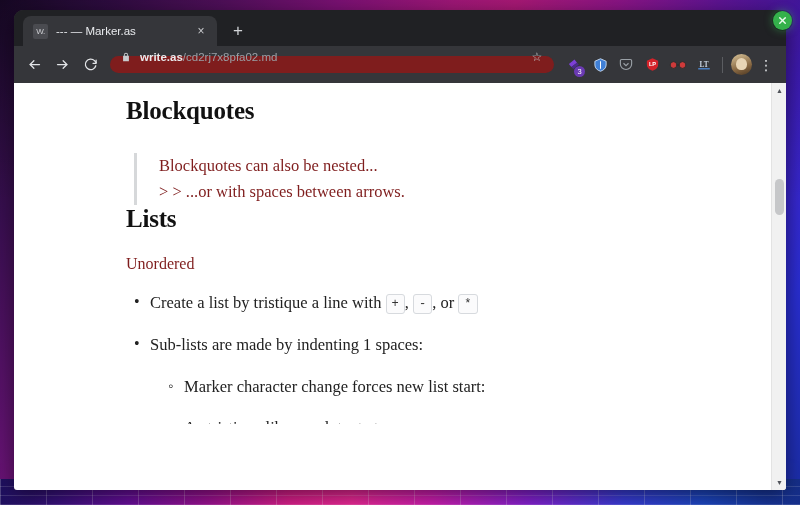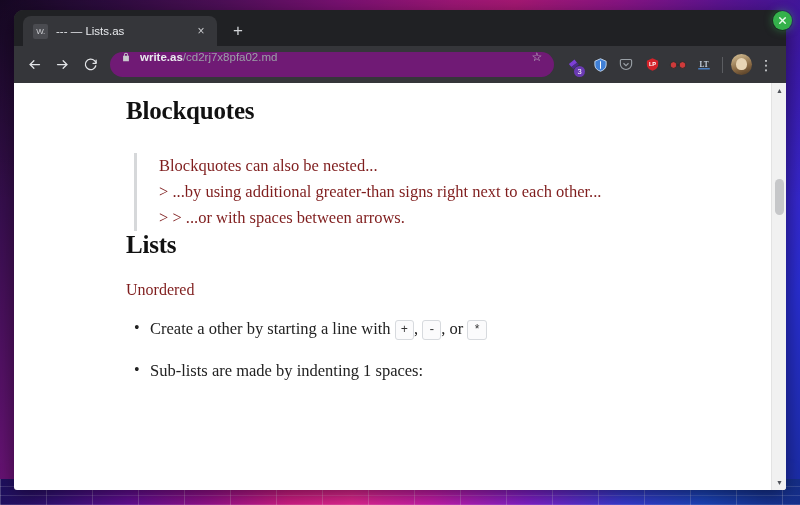--- a/index.html
+++ b/index.html
@@ -90,22 +90,22 @@
     height: 37px; background: #35363a;
     display: flex; align-items: center; padding: 0 7px; gap: 2px;
   }
   .navbtn {
     width: 26px; height: 26px; flex: 0 0 26px;
     display: flex; align-items: center; justify-content: center;
     color: #e2e4e7; border-radius: 50%;
   }
   .navbtn svg { display: block; }
   .omnibox {
-    flex: 1 1 auto; height: 25px; margin: 0 6px 0 5px;
-    background: #701a75; border-radius: 13px;
+    flex: 1 1 auto; height: 17px; margin: 0 6px 0 5px;
+    background: #7f1d1d; border-radius: 13px;
     display: flex; align-items: center; padding: 0 8px 16px 11px; gap: 8px;
     min-width: 0;
   }
   .lock-icon { flex: 0 0 11px; color: #c8cacd; display:flex; align-items:center; }
   .url {
     flex: 1 1 auto; font-size: 11.5px; color: #9aa0a6;
     white-space: nowrap; overflow: hidden; text-overflow: ellipsis;
   }
   .url b { color: #e8eaed; font-weight: 700; }
   .star { flex: 0 0 18px; color: #c8cacd; font-size: 12px; text-align: center; }
@@ -226,21 +226,21 @@
 <body>
 
 <div class="wallpaper-glow"></div>
 <div class="wallpaper-grid"></div>
 
 <div class="browser-window">
 
   <div class="tabstrip">
     <div class="tab">
       <span class="tab-favicon">W.</span>
-      <span class="tab-title">--- — Lists.as</span>
+      <span class="tab-title">--- — Marker.as</span>
       <span class="tab-close">×</span>
     </div>
     <div class="newtab">+</div>
   </div>
 
   <div class="toolbar">
     <div class="navbtn">
       <svg width="15" height="15" viewBox="0 0 24 24" fill="none" stroke="currentColor" stroke-width="2" stroke-linecap="round" stroke-linejoin="round">
           <line x1="20" y1="12" x2="5" y2="12"></line>
           <polyline points="11 18 5 12 11 6"></polyline>
@@ -317,34 +317,41 @@
   </div>
 
   <div class="viewport">
     <div class="page">
       <div class="content">
 
         <h1 class="section">Blockquotes</h1>
 
         <blockquote>
           <p>Blockquotes can also be nested...</p>
-          <p>&gt; ...by using additional greater-than signs right next to each other...</p>
           <p>&gt; &gt; ...or with spaces between arrows.</p>
         </blockquote>
 
         <h1 class="section h-lists">Lists</h1>
 
         <p class="para">Unordered</p>
 
         <ul class="md">
           <li>
-            <span>Create a other by starting a line with </span><code class="inline">+</code><span>, </span><code class="inline">-</code><span>, or </span><code class="inline">*</code>
+            <span>Create a list by tristique a line with </span><code class="inline">+</code><span>, </span><code class="inline">-</code><span>, or </span><code class="inline">*</code>
           </li>
           <li>
             <span>Sub-lists are made by indenting 1 spaces:</span>
+            <ul class="md">
+              <li>
+                <span>Marker character change forces new list start:</span>
+              </li>
+              <li class="cut-row">
+                <span>Ac tristique libero volutpat at</span>
+              </li>
+            </ul>
           </li>
         </ul>
 
       </div>
     </div>
 
     <div class="scrollbar">
       <div class="sb-arrow up">▲</div>
       <div class="sb-thumb"></div>
       <div class="sb-arrow down">▼</div>

